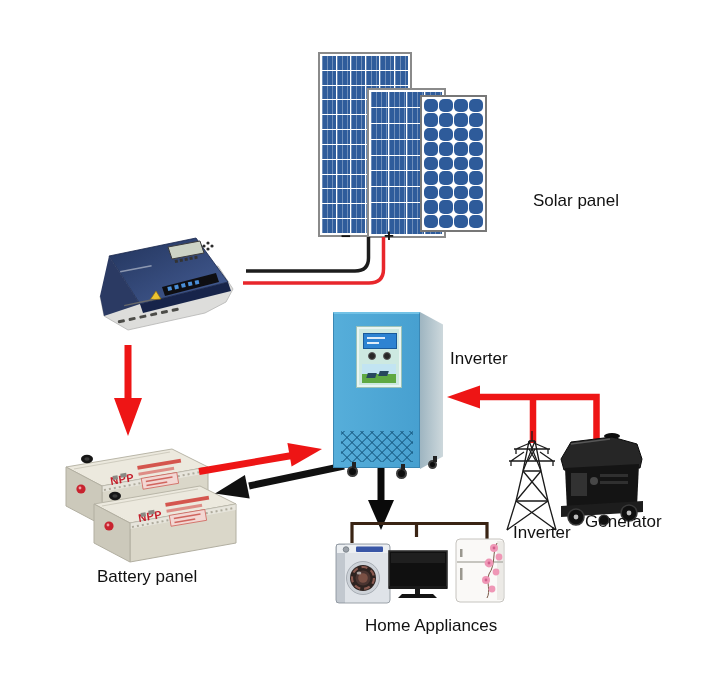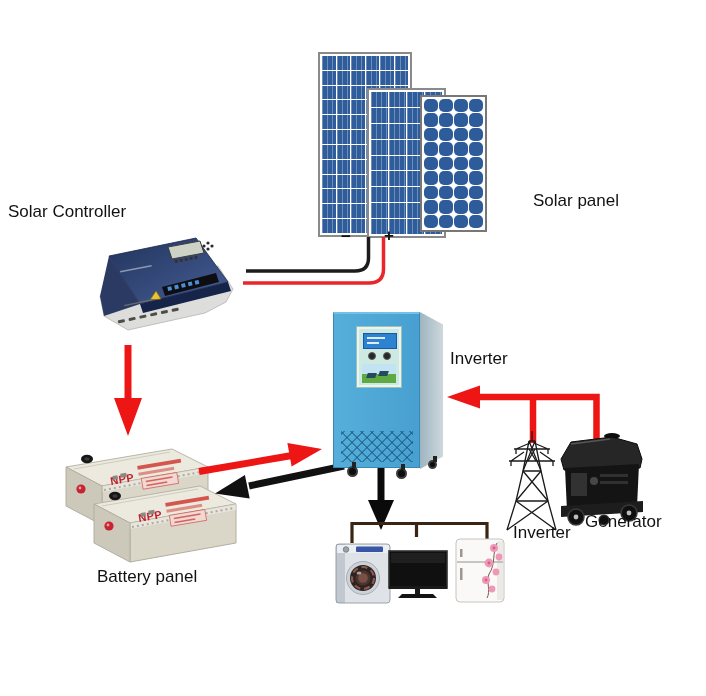--- a/index.html
+++ b/index.html
@@ -389,19 +389,19 @@
     <div class="scene">
       <i style="left:5px;top:9px;"></i>
         <i style="left:17px;top:7px;"></i>
     </div>
   </div>
   <div class="inv grille"></div>
   <div class="inv caster" style="left:347px;top:466px;"></div>
   <div class="inv caster" style="left:396px;top:468px;"></div>
   <div class="inv caster small" style="left:428px;top:460px;"></div>
 
-  <div class="lbl" style="left:8px;top:202px;">Solar Controller</div>
   <div class="lbl" style="left:505px;top:191px;margin-left:28px;">Solar panel</div>
   <div class="lbl" style="left:450px;top:349px;">Inverter</div>
   <div class="lbl" style="left:97px;top:567px;">Battery panel</div>
   <div class="lbl" style="left:513px;top:523px;">Inverter</div>
   <div class="lbl" style="left:585px;top:512px;">Generator</div>
+  <div class="lbl" style="left:365px;top:616px;">Home Appliances</div>
 </div>
 
 </body></html>

